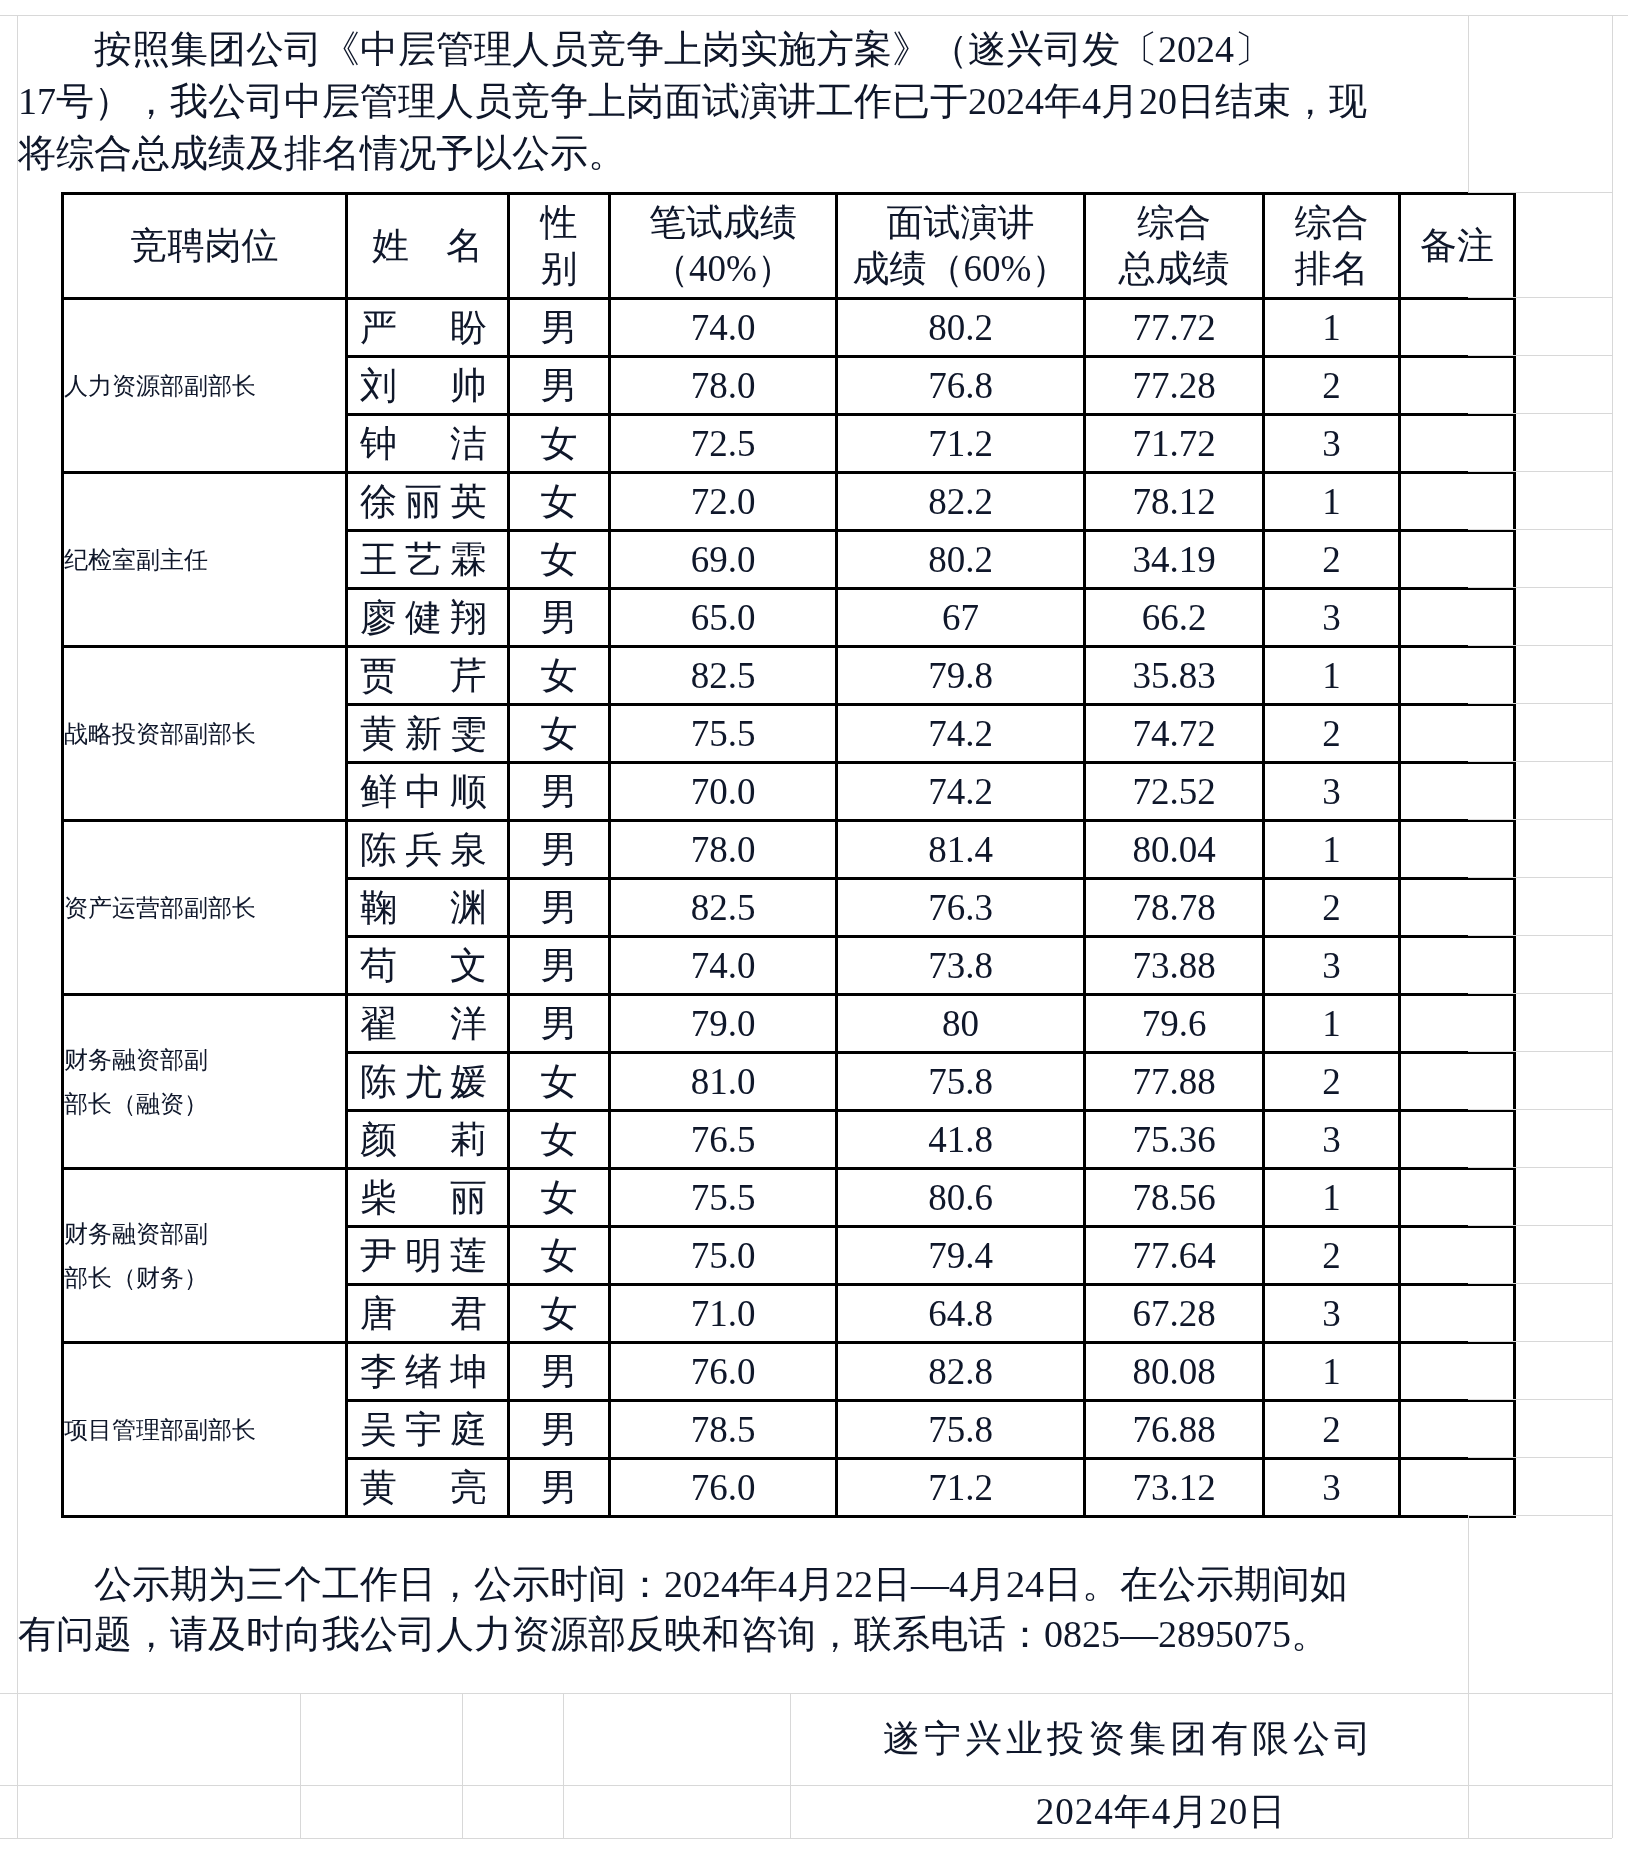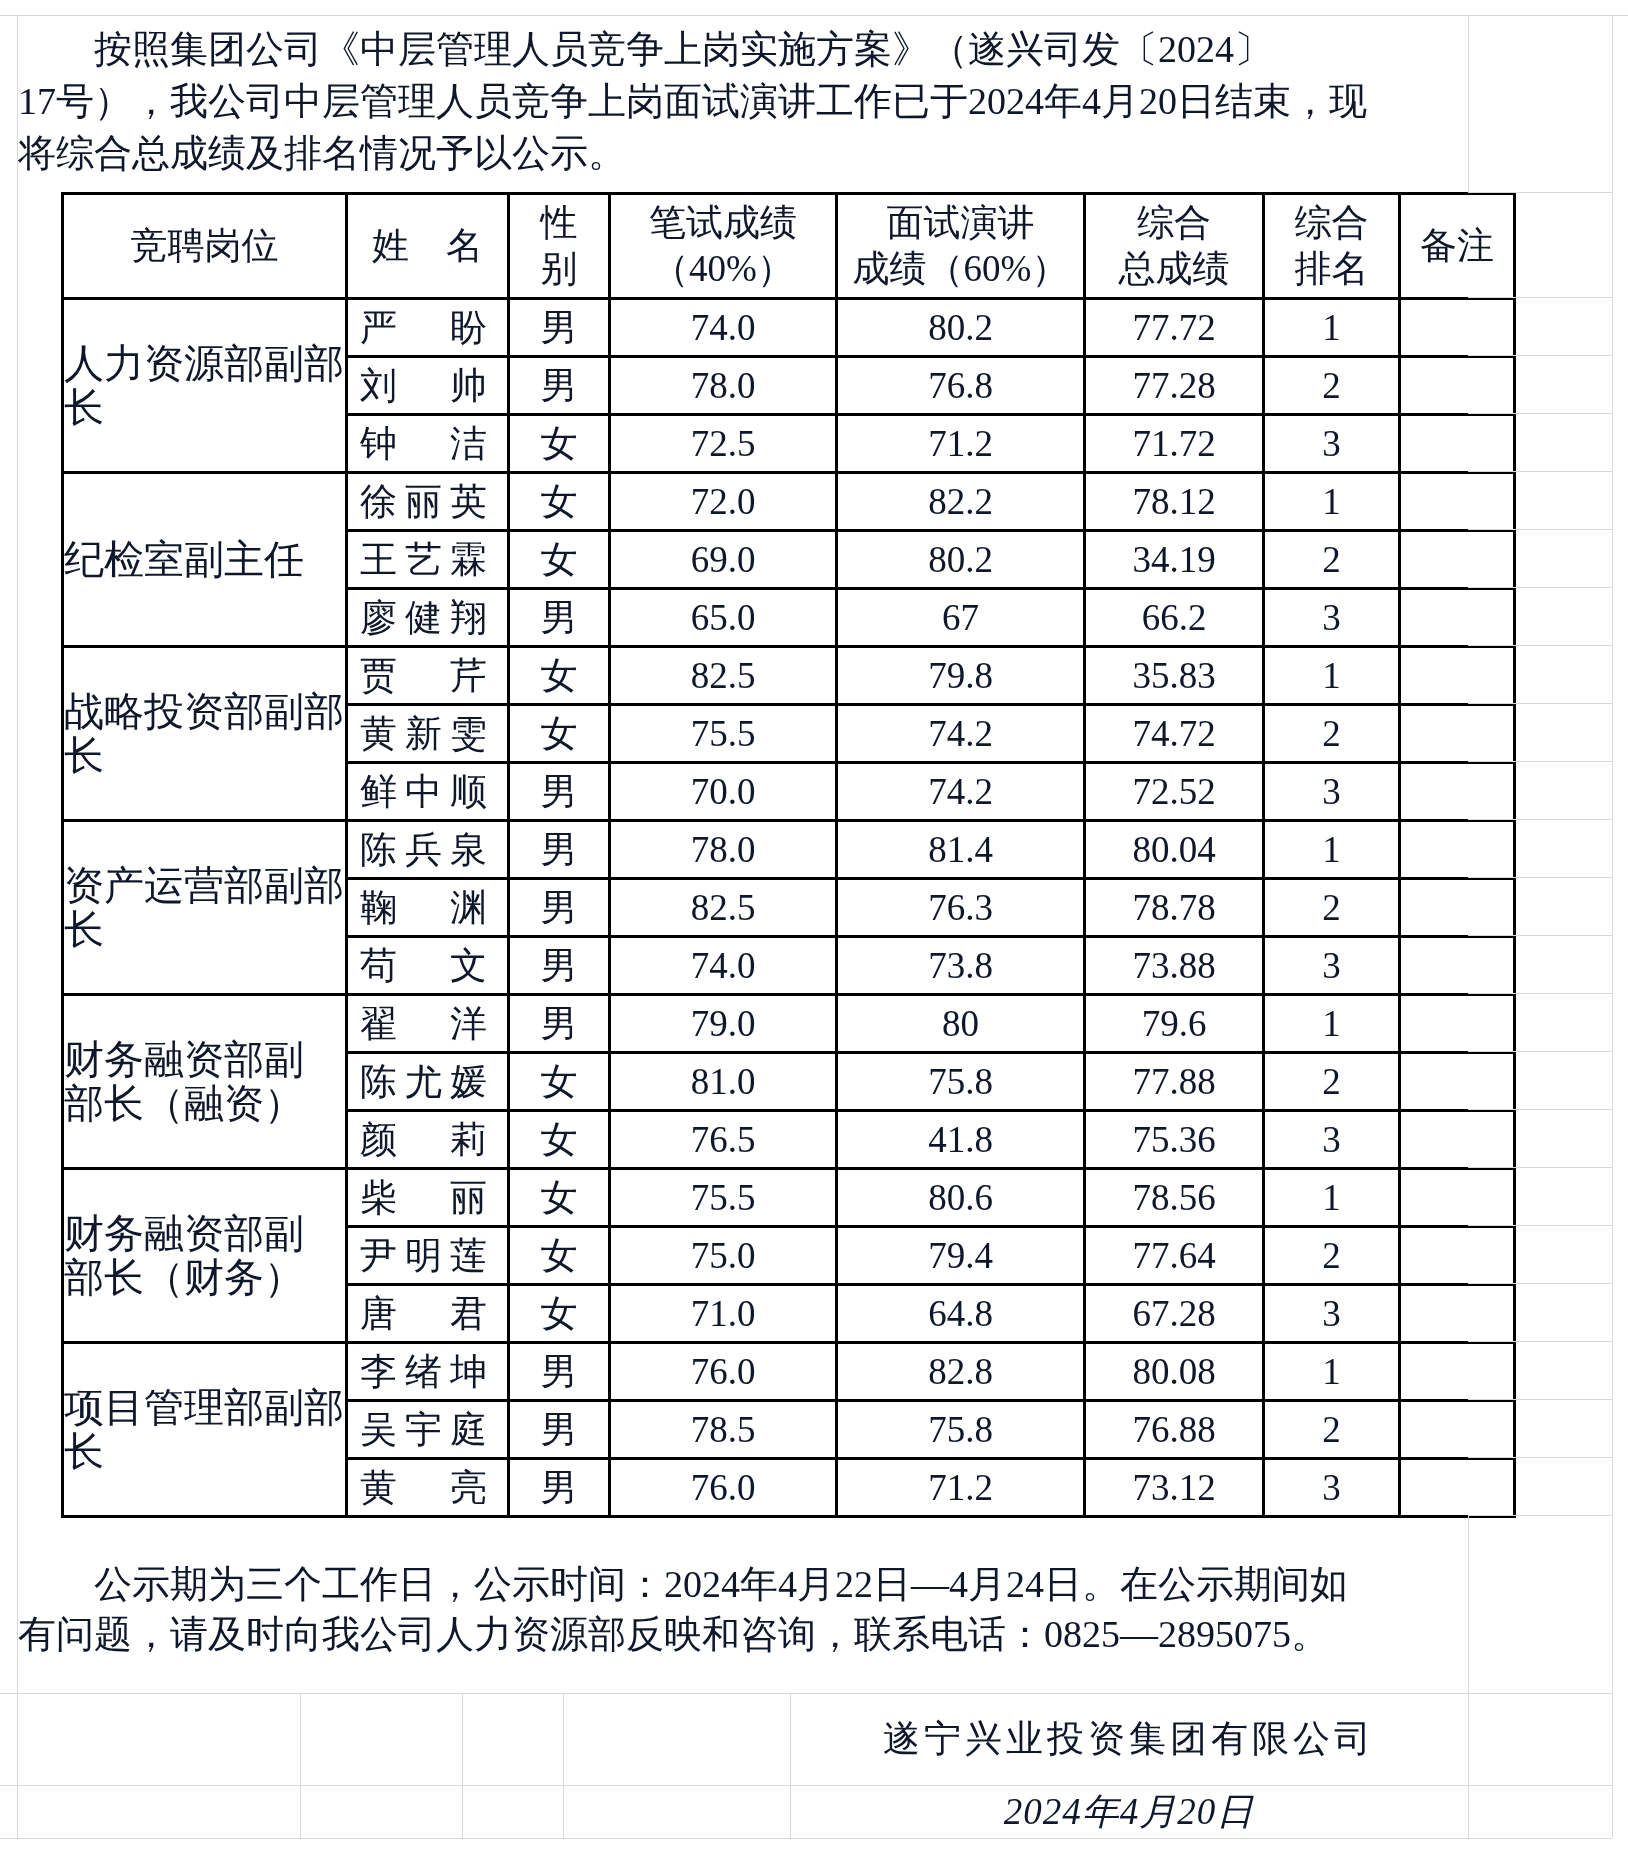--- a/index.html
+++ b/index.html
@@ -18,41 +18,41 @@
   table.score{
     position:absolute;left:16px;top:192px;width:1452px;
     border-collapse:collapse;table-layout:fixed;margin-left:45px;
   }
   table.score th,table.score td{
     border:3px solid #000;padding:0;overflow:hidden;vertical-align:middle;
   }
   table.score thead tr{height:105px;}
   table.score tbody tr{height:58px;}
   th{font-weight:normal;font-size:37px;line-height:46px;text-align:center;white-space:pre-line;}
-  td.pos{font-size:40px;line-height:44px;text-align:left;padding-left:4px;white-space:pre-line;}
+  td.pos{font-size:24px;line-height:44px;text-align:left;padding-left:4px;white-space:pre-line;}
   td.name{font-size:37px;text-align:center;letter-spacing:8px;}
   td.gender{font-size:37px;text-align:center;}
   td.num{font-size:37px;text-align:center;}
   td.remark{font-size:37px;text-align:center;}
   
   .notice{
     position:absolute;left:18px;top:1521px;width:1448px;height:170px;
     font-size:38px;line-height:50px;white-space:pre-line;padding-top:38px;
     box-sizing:border-box;
   }
   
   .company{
     position:absolute;left:790px;top:1693px;width:678px;height:92px;
     display:flex;align-items:center;justify-content:center;
     font-size:37px;letter-spacing:4px;
   }
   .docdate{
-    position:absolute;left:790px;top:1785px;width:678px;height:53px;
+    position:absolute;left:822px;top:1785px;width:678px;height:53px;
     display:flex;align-items:center;justify-content:center;
-    font-size:37px;letter-spacing:1px;font-style:italic;
+    font-size:37px;letter-spacing:1px;
   }
 </style>
 </head>
 <body>
 
 <div class="page">
 
   <div class="intro">　　按照集团公司《中层管理人员竞争上岗实施方案》（遂兴司发〔2024〕
 17号），我公司中层管理人员竞争上岗面试演讲工作已于2024年4月20日结束，现
 将综合总成绩及排名情况予以公示。</div>

